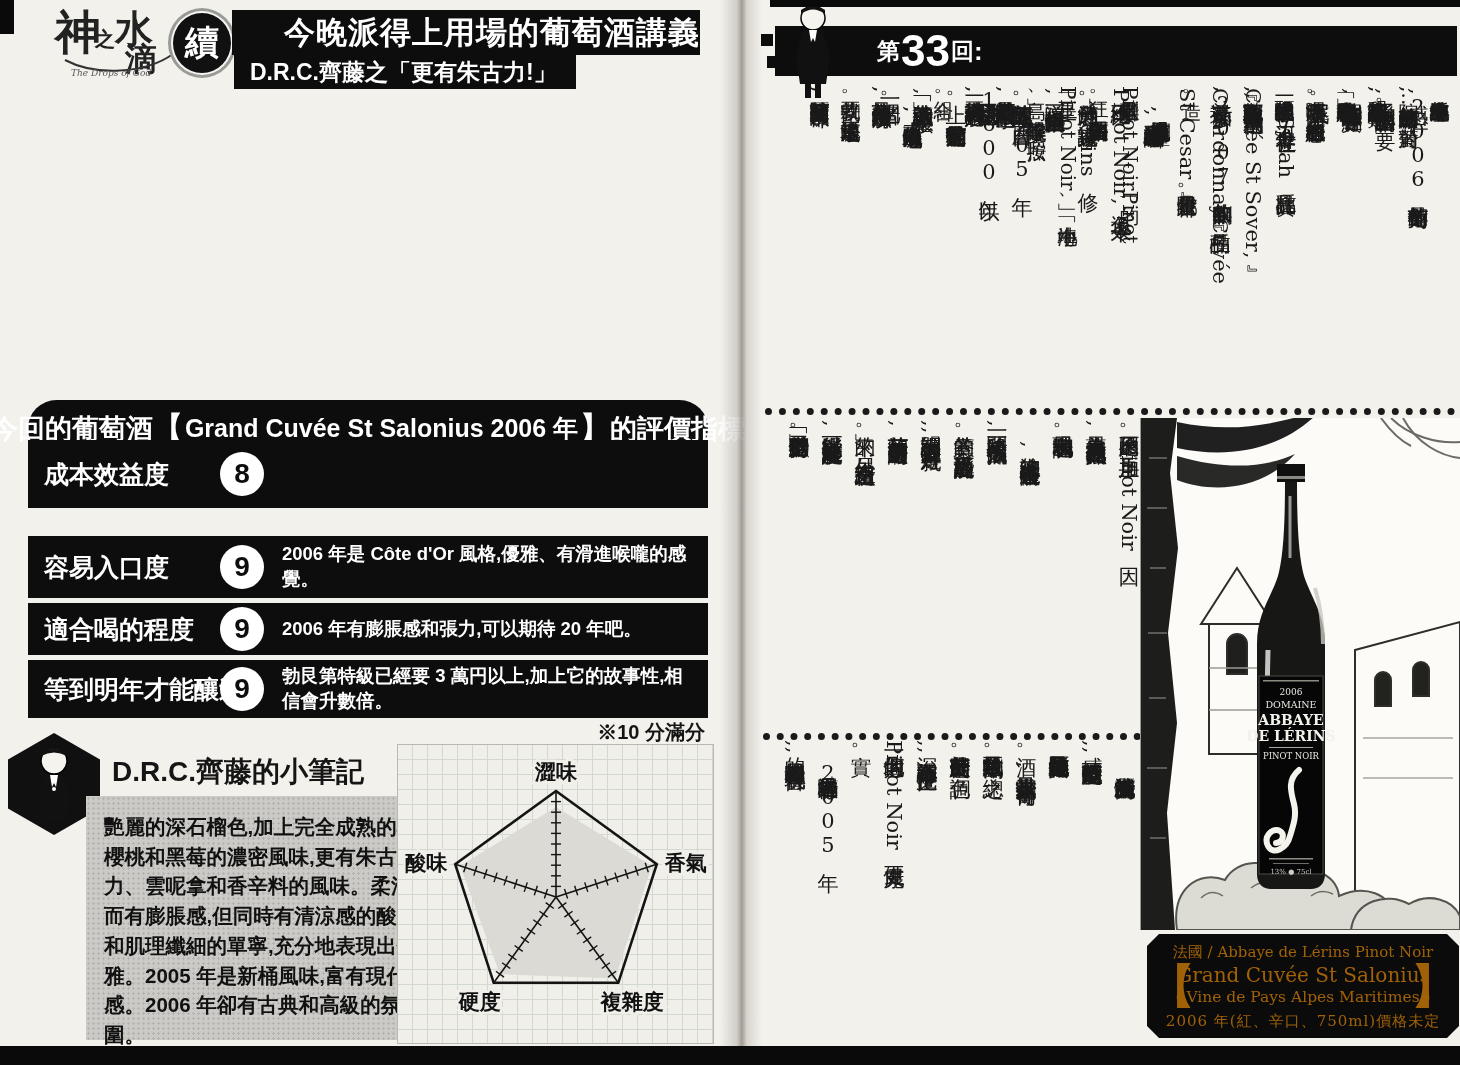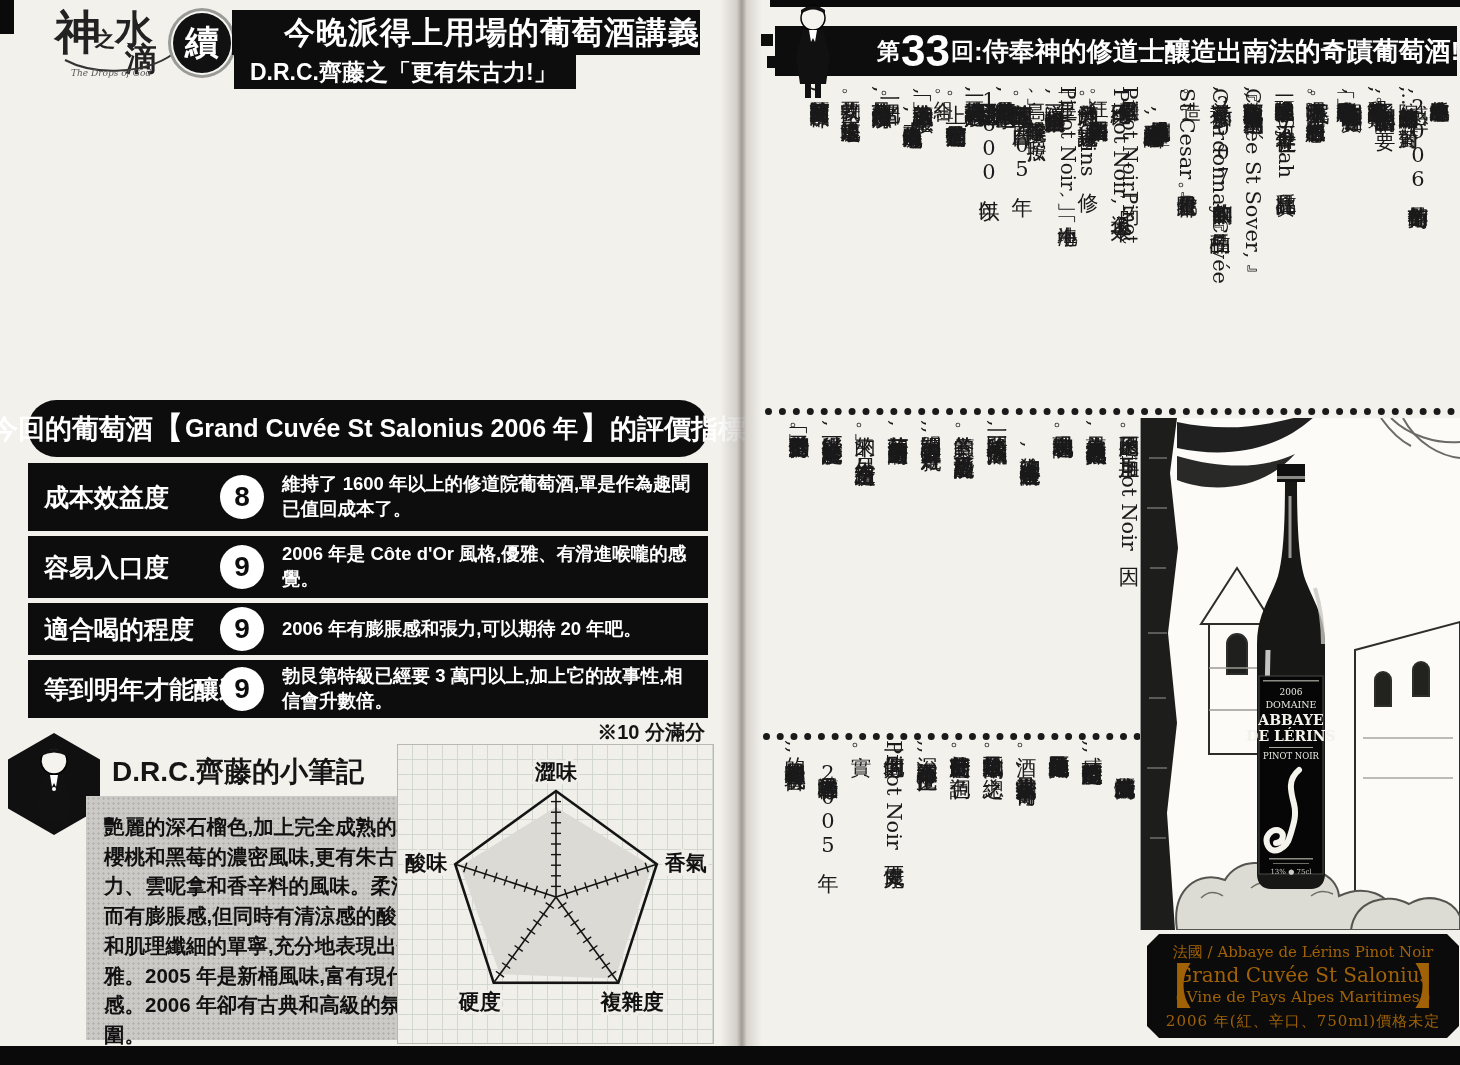--- a/index.html
+++ b/index.html
@@ -155,24 +155,23 @@
   </div>
 
 <div class="abs rate-banner">
   <span class="cjk">今回的葡萄酒</span>
   <span class="brk">【</span>
   <span class="lat">Grand Cuvée St Salonius 2006 年</span>
   <span class="brk">】</span>
   <span class="cjk">的評價指標</span>
 </div>
 
-<div class="abs rating-row" style="top:463px;height:68px;">
+<div class="abs rating-row" style="top:440px;height:68px;">
   <span class="rr-label">成本效益度</span>
   <span class="rr-score">8</span>
-  <span class="rr-desc">維持了 1600 年以上的修道院葡萄酒,單是作為趣聞已值回成本了。</span>
 </div>
 <div class="abs rating-row" style="top:536px;height:62px;">
   <span class="rr-label">容易入口度</span>
   <span class="rr-score">9</span>
   <span class="rr-desc">2006 年是 Côte d'Or 風格,優雅、有滑進喉嚨的感覺。</span>
 </div>
 <div class="abs rating-row" style="top:603px;height:52px;">
   <span class="rr-label">適合喝的程度</span>
   <span class="rr-score">9</span>
   <span class="rr-desc">2006 年有膨脹感和張力,可以期待 20 年吧。</span>
@@ -269,21 +268,20 @@
 <div class="abs page-right">
 
   <div class="sq" style="left:16px;top:34px;"></div>
   <div class="sq" style="left:22px;top:56px;"></div>
 
   <div class="rp-bar">
     <span class="t-sm">第</span>
     <span class="t-big">33</span>
     <span class="t-sm">回</span>
     <span class="t-title">:</span>
-    <span class="t-title">侍奉神的修道士釀造出南法的奇蹟葡萄酒!</span>
   </div>
 
   <svg width="52" height="100" viewBox="0 0 52 100" style="position:absolute;left:42px;top:0;">
     <circle cx="26" cy="18" r="12" fill="#f5f3ee" stroke="#000" stroke-width="1.5"></circle>
     <path d="M14,14 Q26,5 38,14 L38,10 Q26,2 14,10 Z" fill="#111"></path>
     <path d="M16,30 L36,30 L43,56 L39,84 L13,84 L9,56 Z" fill="#111"></path>
     <path d="M22,30 L30,30 L28,42 L26,38 L24,42 Z" fill="#fff"></path>
     <rect x="18" y="84" width="6" height="14" fill="#111"></rect>
     <rect x="28" y="84" width="6" height="14" fill="#111"></rect>
   </svg>

